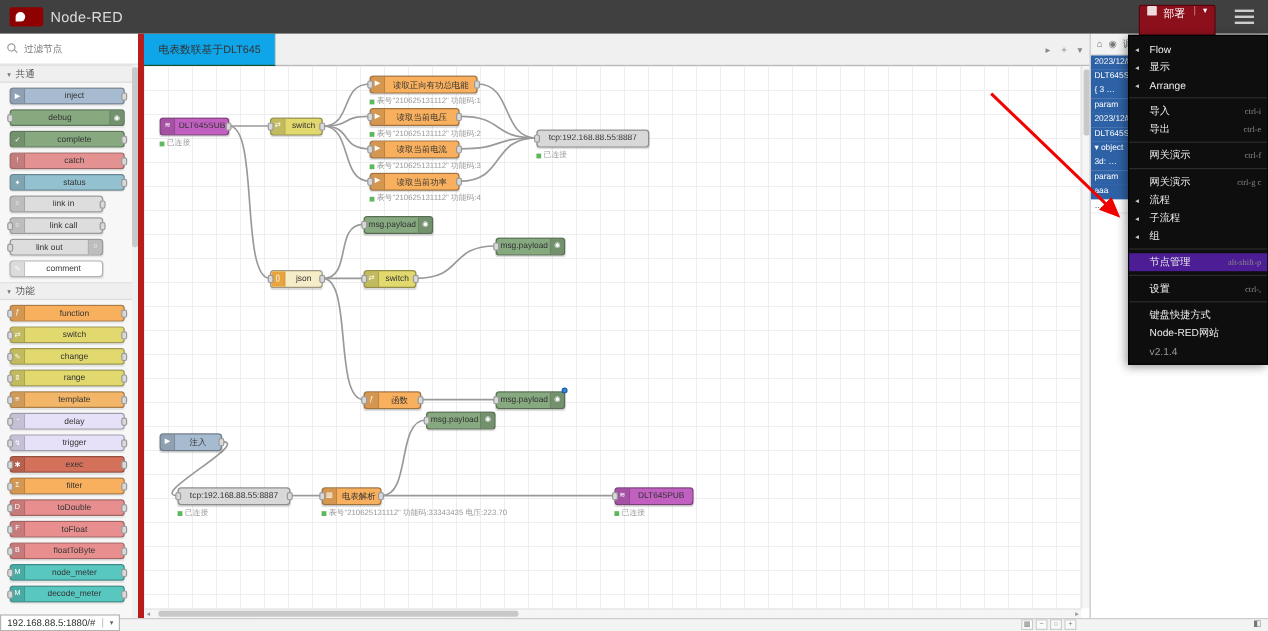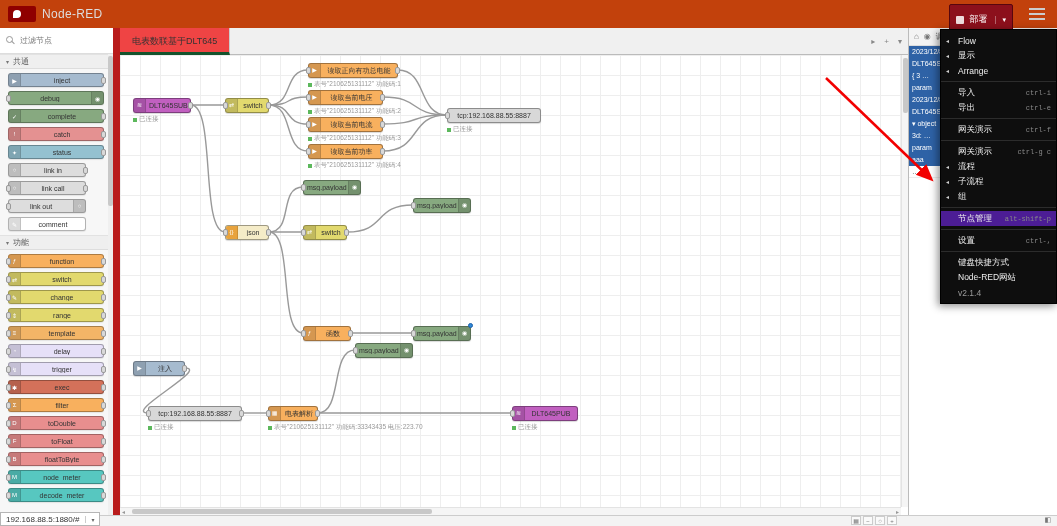--- a/index.html
+++ b/index.html
@@ -1,34 +1,34 @@
 <!DOCTYPE html>
 <html style="--deploy-red: #8C101C; --status-green: #5cb85c; --sel-blue: #2e62a6; --wire-gray: #999999;"><head>
 <meta charset="utf-8">
 <style>
   *{margin:0;padding:0;box-sizing:border-box}
   html,body{font-family:"Liberation Sans",sans-serif}
   body{background:#777}
   .app{position:relative;width:1057px;height:526px;background:#fff;overflow:hidden}
 
   
-  .topbar{position:absolute;left:0;top:0;right:0;height:28px;background:#c2410c;display:flex;align-items:center;z-index:50}
+  .topbar{position:absolute;left:0;top:0;right:0;height:28px;background:#404040;display:flex;align-items:center;z-index:50}
   .logo{display:flex;align-items:center;gap:6px;padding:0 8px}
   .logo-mark{width:28px;height:16px;background:#8f0000;border-radius:2px;position:relative}
   .logo-mark::after{content:"";position:absolute;left:5px;top:4px;width:8px;height:8px;background:#fff;border-radius:50% 50% 50% 0}
   .brand{color:#ddd;font-size:12px;letter-spacing:.3px}
-  .deploy{position:absolute;right:44px;top:4px;height:31px;background:var(--deploy-red,#8C101C);border:1px solid #58060e;border-radius:2px;display:flex;align-items:center;color:#fff;font-size:9px;cursor:pointer}
+  .deploy{position:absolute;right:44px;top:4px;height:31px;background:var(--deploy-red,#8C101C);border:1px solid #58060e;border-radius:2px;display:flex;align-items:flex-start;color:#fff;font-size:9px;cursor:pointer}
   .dicon{width:8px;height:8px;margin-left:6px;background:rgba(255,255,255,.85);border-radius:1px}
   .dlabel{padding:0 8px 0 5px}
   .dcaret{border-left:1px solid rgba(255,255,255,.35);padding:0 6px;font-size:7px}
   .hamburger{position:absolute;right:12px;top:8px;width:16px;height:12px;cursor:pointer}
   .hamburger span{display:block;height:2px;background:#ccc;margin-bottom:3px}
 
   
-  .palette{position:absolute;left:0;top:28px;width:120px;bottom:11px;background:#f7f7f7;border-right:7px solid #b91c1c;overflow:hidden;z-index:5}
+  .palette{position:absolute;left:0;top:28px;width:120px;bottom:11px;background:#f7f7f7;border-right:5px solid #b91c1c;overflow:hidden;z-index:5}
   .psearch{height:26px;border-bottom:1px solid #ddd;display:flex;align-items:center;padding:0 6px;gap:5px;background:#fff}
   .mag{position:relative;width:9px;height:9px;flex:none}
   .mag::before{content:"";position:absolute;left:0;top:0;width:5px;height:5px;border:1px solid #999;border-radius:50%}
   .mag::after{content:"";position:absolute;left:5px;top:6px;width:4px;height:1px;background:#999;transform:rotate(45deg)}
   .psearch input{border:none;outline:none;background:transparent;font-size:8px;color:#555;width:85px;font-family:"Liberation Sans",sans-serif}
   .pscroll{position:absolute;top:26px;left:0;right:5px;bottom:0;overflow:hidden}
   .pcat{height:15px;background:#efefef;border-top:1px solid #e2e2e2;border-bottom:1px solid #ddd;font-size:8px;color:#555;display:flex;align-items:center;gap:4px;padding:0 6px;margin-bottom:4px}
   .pcat .chev{font-size:6px;color:#777}
   .pnode{position:relative;height:14px;width:96px;margin:0 0 4px 8px;border:1px solid rgba(0,0,0,.3);border-radius:3px;font-size:7px;color:#333;display:flex;align-items:center;justify-content:center;box-shadow:0 1px 1px rgba(0,0,0,.08)}
   .picon{position:absolute;top:0;bottom:0;width:12px;background:rgba(0,0,0,.14);color:#fff;font-size:6px;display:flex;align-items:center;justify-content:center}
@@ -37,21 +37,21 @@
   .plabel{padding:0 3px;white-space:nowrap;overflow:hidden}
   .port{position:absolute;width:5px;height:7px;background:#d9d9d9;border:1px solid #999;border-radius:2px;top:3px}
   .pl{left:-3px}.pr{right:-3px}
   .pscrollbar{position:absolute;right:0;top:26px;bottom:0;width:5px;background:#f0f0f0}
   .pthumb{position:absolute;left:0;top:2px;width:5px;height:150px;background:#c9c9c9;border-radius:2px}
 
   
   .tabbar{position:absolute;left:120px;top:28px;width:788px;height:27px;background:#f0f0f0;border-bottom:1px solid #bbb;z-index:4}
   .tabs{display:flex;height:100%}
   .tab{min-width:86px;padding:0 12px;line-height:26px;font-size:9px;color:#777;border-right:1px solid #ccc;background:#f0f0f0;white-space:nowrap;cursor:pointer}
-  .tab.active{background:#ef4444;color:#333;border-bottom:3px solid #14532d;margin-bottom:-1px}
+  .tab.active{background:#0ea5e9;color:#333;border-bottom:1px solid #14532d;margin-bottom:-1px}
   .tabctl{position:absolute;right:6px;top:0;height:100%;display:flex;align-items:center;gap:9px;color:#888;font-size:8px}
   .tabctl span{cursor:pointer}
 
   
   .canvas{position:absolute;left:120px;top:55px;width:781px;height:452px;background:#fff;overflow:hidden;background-image:linear-gradient(#eee 1px,transparent 1px),linear-gradient(90deg,#eee 1px,transparent 1px);background-size:20px 20px}
   #wires{position:absolute;left:0;top:0}
   .wire{fill:none;stroke:var(--wire-gray,#999);stroke-width:1.4}
   .fnode{position:absolute;height:15px;border:1px solid rgba(0,0,0,.35);border-radius:3px;font-size:7px;color:#333;display:flex;align-items:center;justify-content:center;box-shadow:0 1px 1px rgba(0,0,0,.15);cursor:pointer}
   .fnode .picon{line-height:15px}
   .fstatus{position:absolute;font-size:6.5px;color:#999;white-space:nowrap;display:flex;align-items:center;gap:2px}
@@ -78,21 +78,21 @@
   .sidebar{position:absolute;left:908px;top:28px;width:149px;bottom:11px;background:#f7f7f7;border-left:1px solid #bbb;z-index:10}
   .sbheader{height:18px;border-bottom:1px solid #ddd;display:flex;align-items:center;gap:5px;padding:0 5px;font-size:8px;color:#666;background:#f3f3f3}
   .sbicon{font-size:8px;color:#777}
   .dbg{position:absolute;top:18px;left:0;right:0;bottom:0;overflow:hidden;background:#fff}
   .drow{height:12px;line-height:12px;font-size:7px;padding:0 3px;border-bottom:1px solid #eee;white-space:nowrap;overflow:hidden;color:#444;cursor:pointer}
   .drow.sel{background:var(--sel-blue,#2e62a6);color:#fff;border-bottom-color:var(--sel-blue,#2e62a6)}
 
   
   .menu{position:absolute;top:29px;right:0;width:117px;background:#0e0e0e;border:1px solid #000;box-shadow:-2px 2px 8px rgba(0,0,0,.45);z-index:70;padding:3px 0}
   .mitem{position:relative;height:15px;display:flex;align-items:center;justify-content:space-between;padding:0 5px 0 17px;font-size:8.5px;color:#eee;white-space:nowrap;cursor:pointer}
-  .mitem .msc{color:#8a8a8a;font-size:7px;margin-left:4px;font-family:Liberation Mono, monospace}
+  .mitem .msc{color:#8a8a8a;font-size:7px;margin-left:4px;font-family:Liberation Serif, serif}
   .mitem.hl{background:#4c1d95}
   .mitem.dim{color:#9a9a9a;cursor:default}
   .subarr{position:absolute;left:5px;font-size:6px;color:#ccc}
   .mdiv{border-top:1px solid #2c2c2c;margin:3px 0}
 
   
   .overlay{position:absolute;left:0;top:0;width:1057px;height:526px;pointer-events:none;z-index:90}
 </style>
 </head>
 <body>

